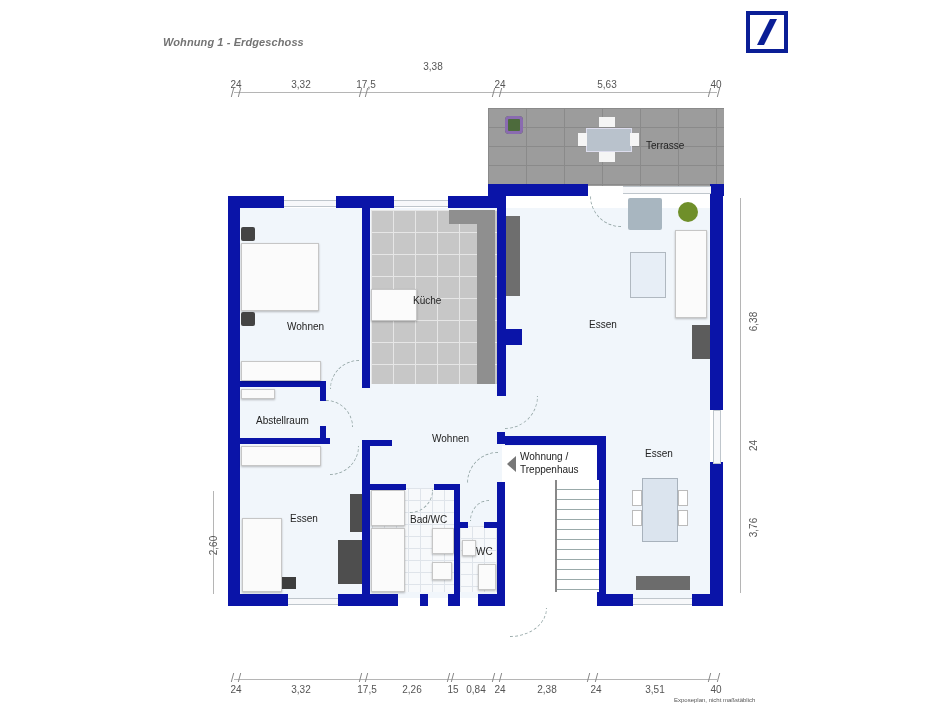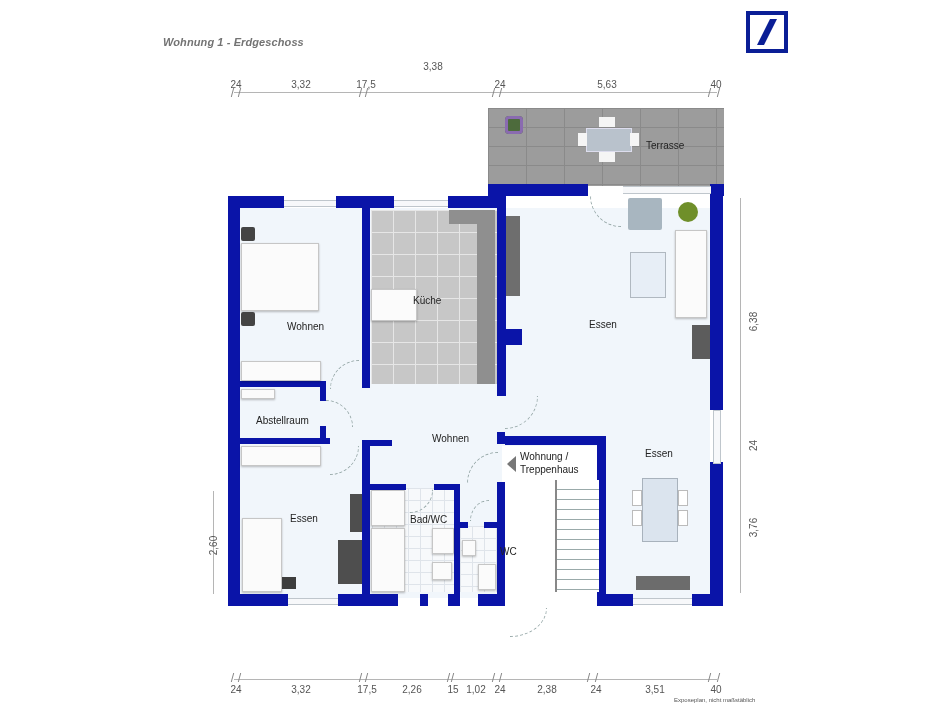--- a/index.html
+++ b/index.html
@@ -151,21 +151,21 @@
 <div class="abs" style="left:338px;top:540px;width:24px;height:44px;background:#4e4e4e;"></div>
 <div class="abs room-label" style="left:290px;top:512px;">Essen</div>
 
 <div class="abs furn" style="left:371px;top:490px;width:32px;height:34px;"></div>
 <div class="abs furn" style="left:371px;top:528px;width:32px;height:62px;"></div>
 <div class="abs furn" style="left:432px;top:528px;width:20px;height:24px;"></div>
 <div class="abs furn" style="left:432px;top:562px;width:18px;height:16px;"></div>
 <div class="abs furn" style="left:462px;top:540px;width:12px;height:14px;"></div>
 <div class="abs furn" style="left:478px;top:564px;width:16px;height:24px;"></div>
 <div class="abs room-label" style="left:410px;top:513px;">Bad/WC</div>
-<div class="abs room-label" style="left:500px;top:545px;">WC</div>
+<div class="abs room-label" style="left:476px;top:545px;">WC</div>
 
 <div class="abs" style="left:507px;top:456px;width:0;height:0;border-top:8px solid transparent;border-bottom:8px solid transparent;border-right:9px solid #777;"></div>
 <div class="abs room-label" style="left:520px;top:450px;text-align:left;">
   <div>Wohnung /</div>
   <div>Treppenhaus</div>
 </div>
 <div class="abs" style="left:555px;top:480px;width:42px;height:112px;background-image:repeating-linear-gradient(#fff 0,#fff 9px,#9aa 9px,#9aa 10px);border-left:2px solid #888;"></div>
 
 <div class="abs" style="left:642px;top:478px;width:34px;height:62px;background:#dbe4ee;border:1px solid #a8b2bc;"></div>
 <div class="abs" style="left:632px;top:490px;width:8px;height:14px;border:1px solid #bbb;background:#fff;"></div>
@@ -199,20 +199,20 @@
   <div class="abs tick" style="left:500px;top:673px;"></div>
   <div class="abs tick" style="left:588px;top:673px;"></div>
   <div class="abs tick" style="left:596px;top:673px;"></div>
   <div class="abs tick" style="left:709px;top:673px;"></div>
   <div class="abs tick" style="left:718px;top:673px;"></div>
   <div class="abs dimtxt" style="left:236px;top:684px;">24</div>
   <div class="abs dimtxt" style="left:301px;top:684px;">3,32</div>
   <div class="abs dimtxt" style="left:367px;top:684px;">17,5</div>
   <div class="abs dimtxt" style="left:412px;top:684px;">2,26</div>
   <div class="abs dimtxt" style="left:453px;top:684px;">15</div>
-  <div class="abs dimtxt" style="left:476px;top:684px;">1,02</div>
+  <div class="abs dimtxt" style="left:476px;top:684px;">0,84</div>
   <div class="abs dimtxt" style="left:500px;top:684px;">24</div>
   <div class="abs dimtxt" style="left:547px;top:684px;">2,38</div>
   <div class="abs dimtxt" style="left:596px;top:684px;">24</div>
   <div class="abs dimtxt" style="left:655px;top:684px;">3,51</div>
   <div class="abs dimtxt" style="left:716px;top:684px;">40</div>
 </div>
 <div class="abs note" style="left:674px;top:697px;">Exposeplan, nicht maßstäblich</div>
 
 </body></html>

